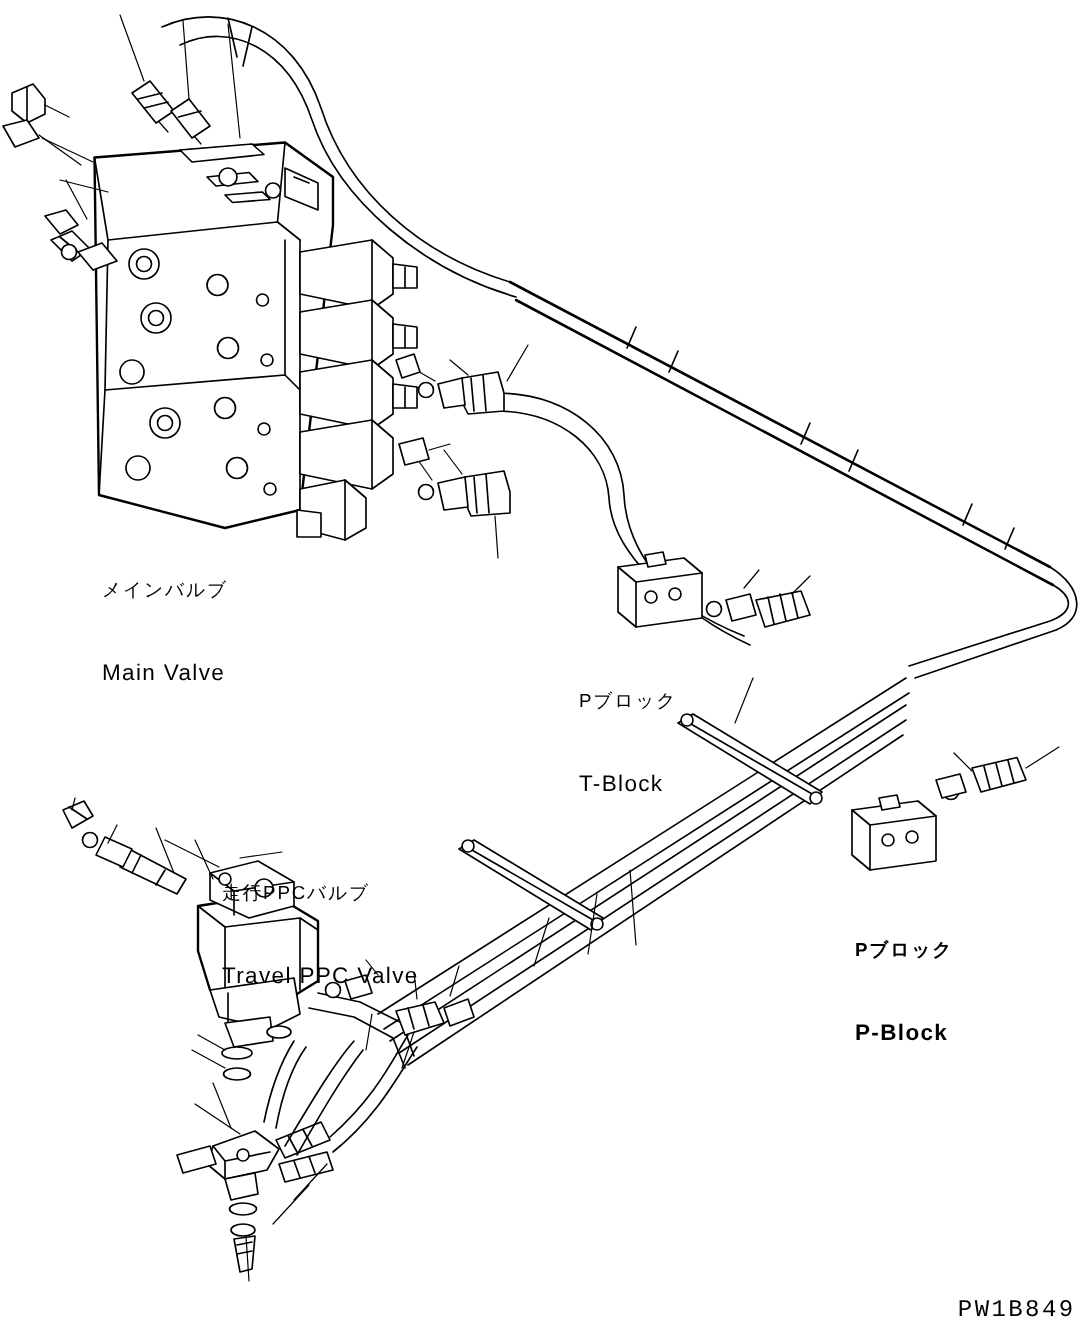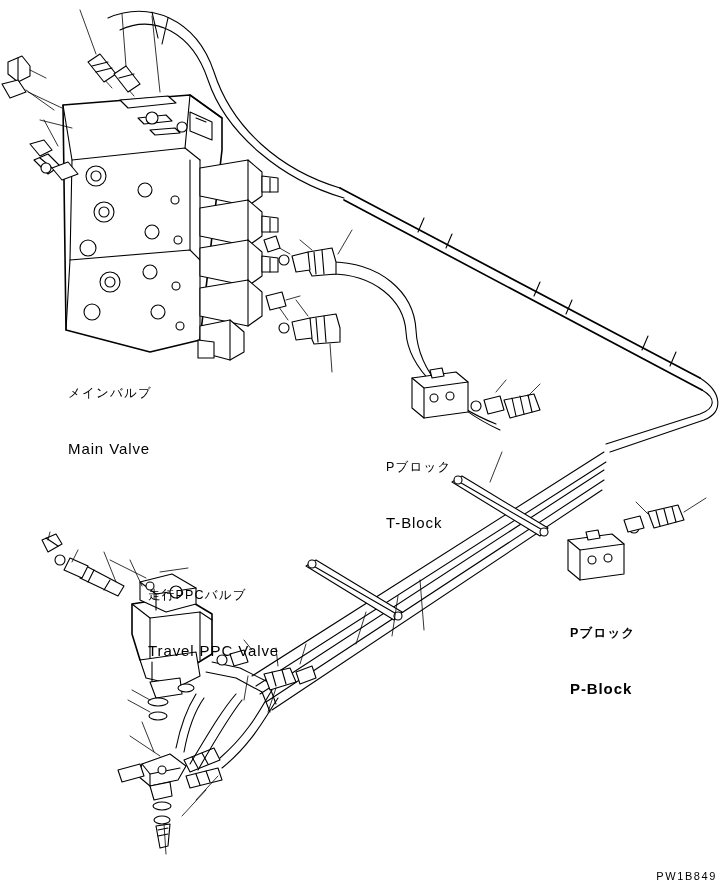--- a/index.html
+++ b/index.html
@@ -36,23 +36,23 @@
   }
   .label .en {
     display: block;
     font-size: 15px;
     letter-spacing: 0.9px;
   }
   #partno {
     position: absolute;
     right: 10px;
     bottom: 6px;
-    font-size: 11px;
+    font-size: 16px;
     letter-spacing: 1.6px;
-    font-family: Liberation Sans, sans-serif;
+    font-family: Liberation Mono, monospace;
     color: #000;
   }
   .lbl-main-valve { left: 68px; top: 347px; }
   .lbl-t-block    { left: 386px; top: 421px; }
   .lbl-p-block    { left: 570px; top: 587px; font-weight: bold; }
   .lbl-travel-ppc { left: 148px; top: 549px; }
 </style>
 </head>
 <body>
 

